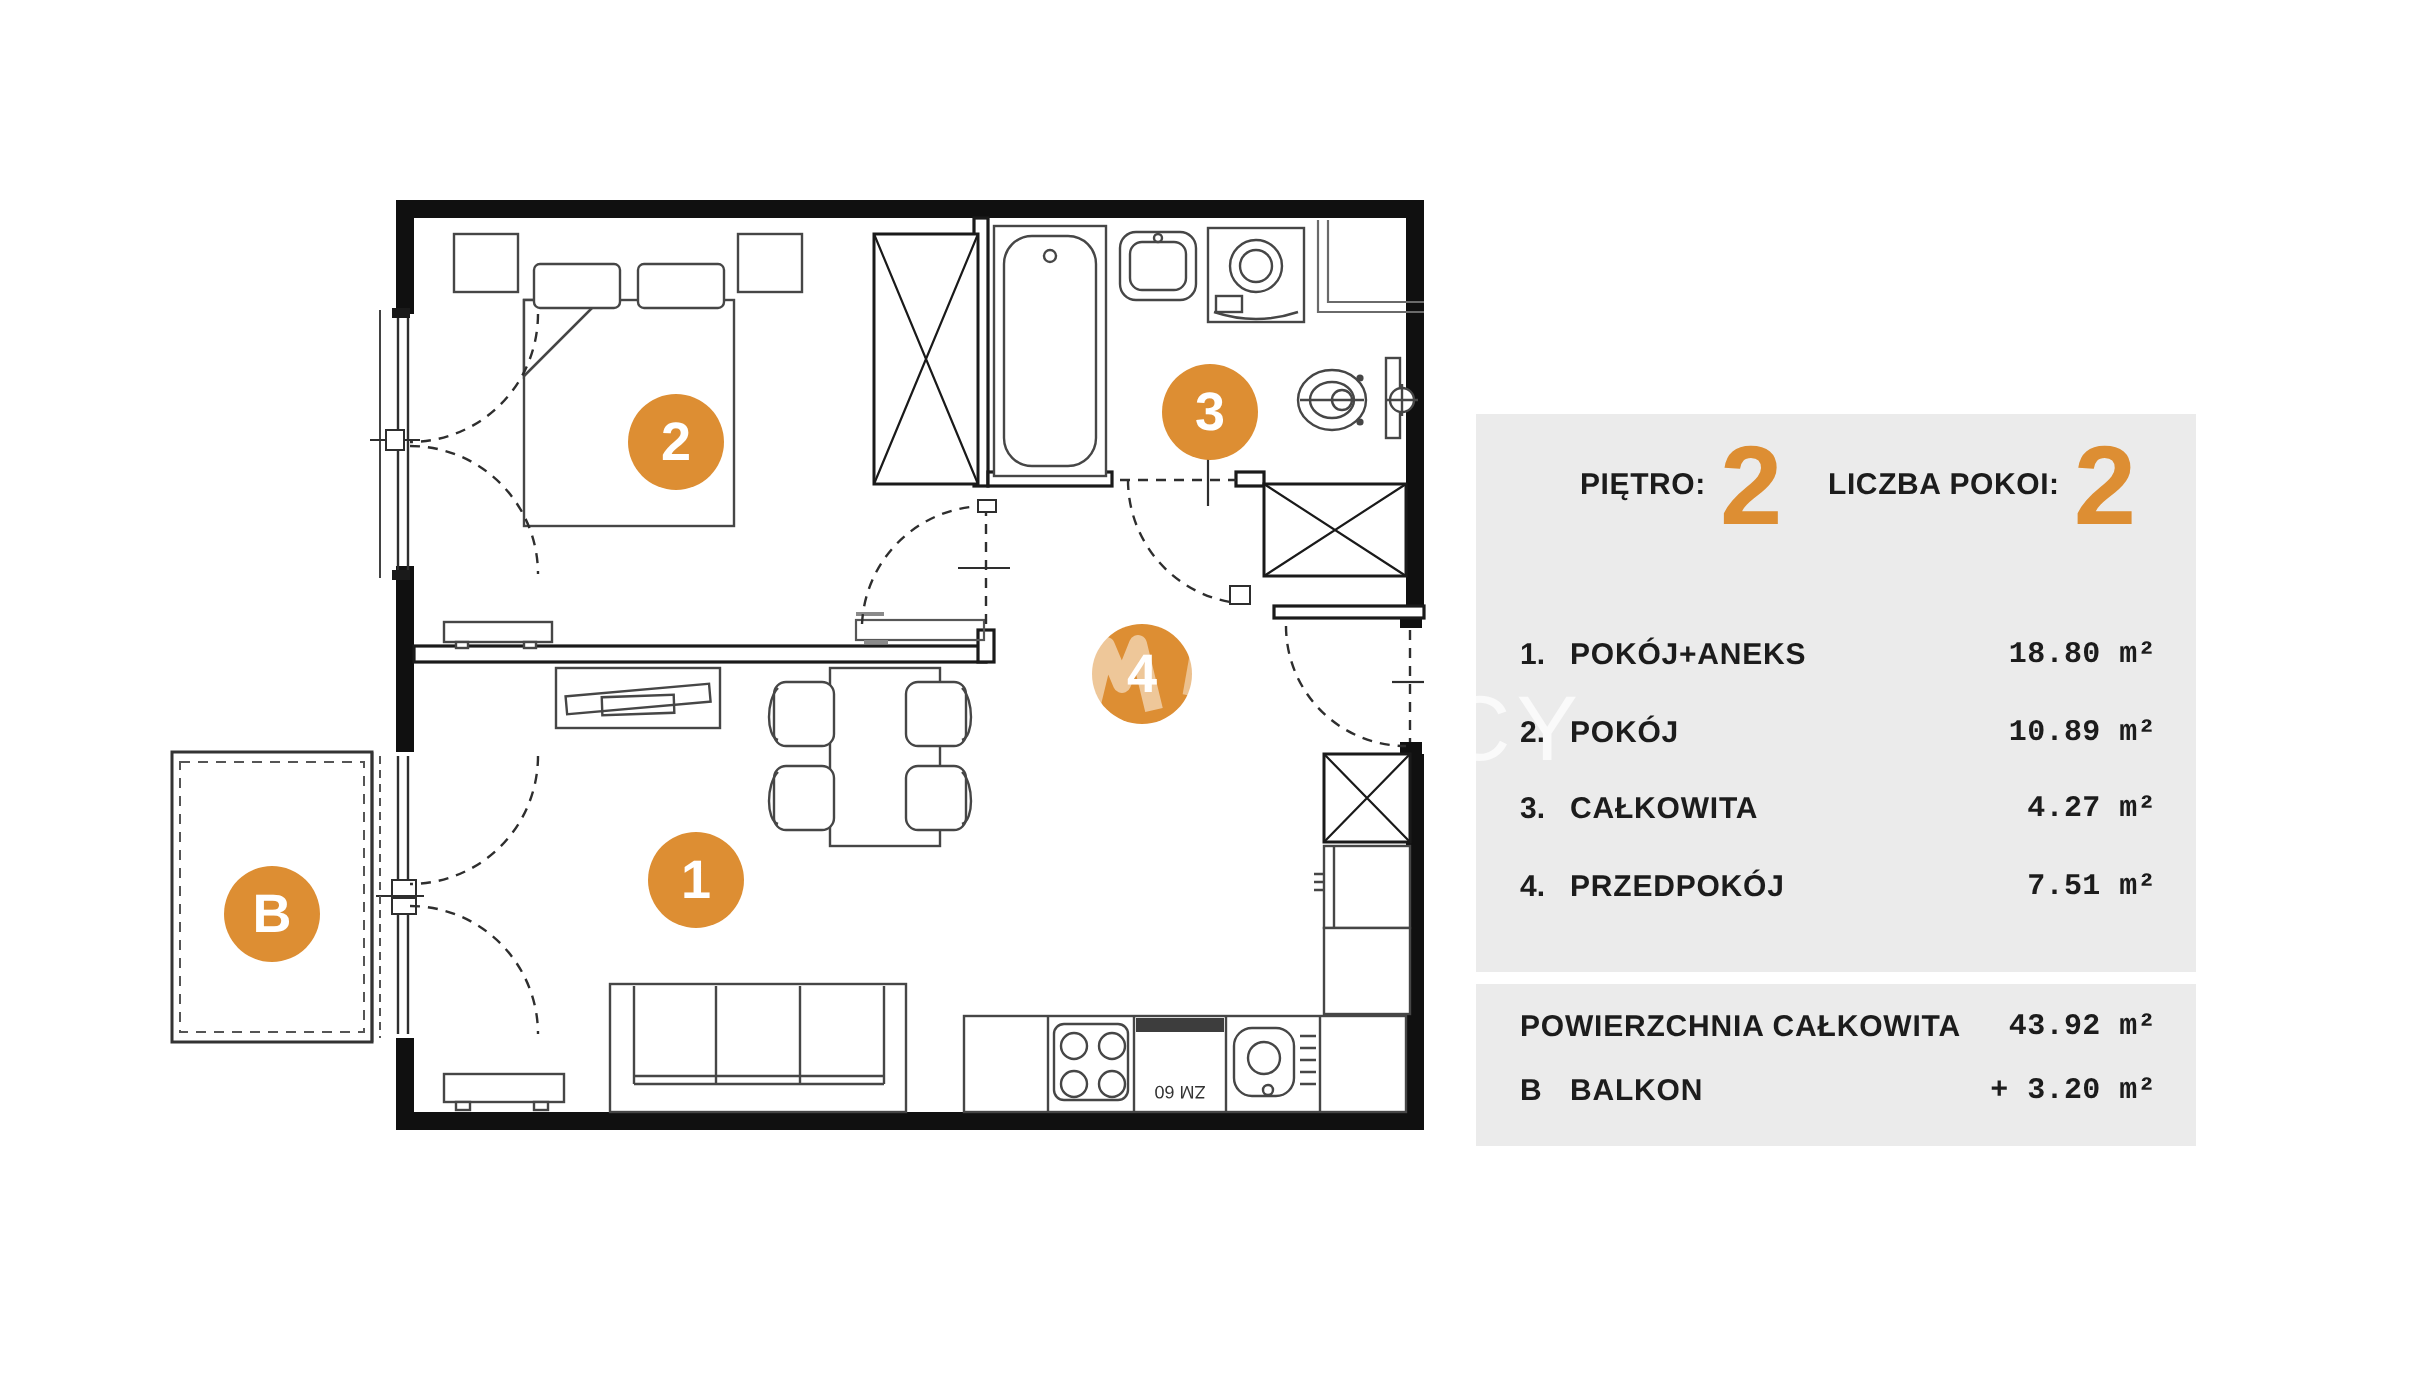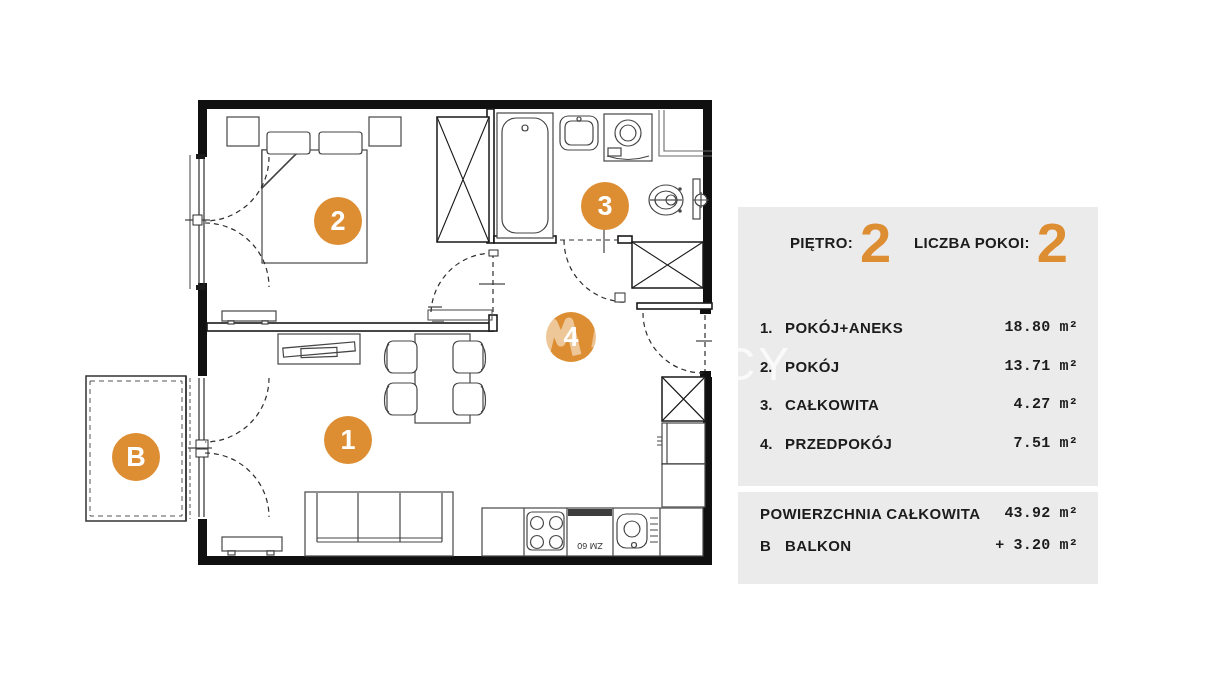--- a/index.html
+++ b/index.html
@@ -1,21 +1,21 @@
 <!DOCTYPE html>
 <html><head>
 <meta charset="utf-8">
 <style>
   html,body{margin:0;padding:0;background:#fff;}
   .canvas{position:relative;width:1207px;height:687px;background:#ffffff;overflow:hidden;
           font-family:"Liberation Sans",sans-serif;color:#1c1c1c;}
   svg.plan{position:absolute;left:0;top:0;}
   .panel{position:absolute;left:738px;width:360px;background:#EBEBEB;}
   .panel-info{top:207px;height:279px;}
-  .panel-sum{top:492px;height:92px;}
+  .panel-sum{top:492px;height:81px;}
   .hdr{position:absolute;top:12px;display:flex;align-items:center;}
   .hdr-floor{left:52px;}
   .hdr-rooms{left:176px;}
   .hdr-label{font-size:15px;font-weight:bold;letter-spacing:.3px;margin-right:7px;}
   .hdr-big{font-size:56px;font-weight:bold;color:#DD8E33;line-height:.85;}
   .rooms{position:absolute;left:22px;right:20px;top:101px;}
   .room-row{display:flex;align-items:center;height:38.7px;font-size:15px;font-weight:bold;}
   .room-num{width:25px;}
   .room-name{letter-spacing:.4px;}
   .room-area{margin-left:auto;letter-spacing:.2px;font-family:Liberation Mono, monospace;}
@@ -256,21 +256,21 @@
   </div>
   <div class="rooms">
     <div class="room-row">
       <span class="room-num">1.</span>
       <span class="room-name">POKÓJ+ANEKS</span>
       <span class="room-area">18.80 m²</span>
     </div>
     <div class="room-row">
       <span class="room-num">2.</span>
       <span class="room-name">POKÓJ</span>
-      <span class="room-area">13.71 m²</span>
+      <span class="room-area">10.89 m²</span>
     </div>
     <div class="room-row">
       <span class="room-num">3.</span>
       <span class="room-name">CAŁKOWITA</span>
       <span class="room-area">4.27 m²</span>
     </div>
     <div class="room-row">
       <span class="room-num">4.</span>
       <span class="room-name">PRZEDPOKÓJ</span>
       <span class="room-area">7.51 m²</span>

